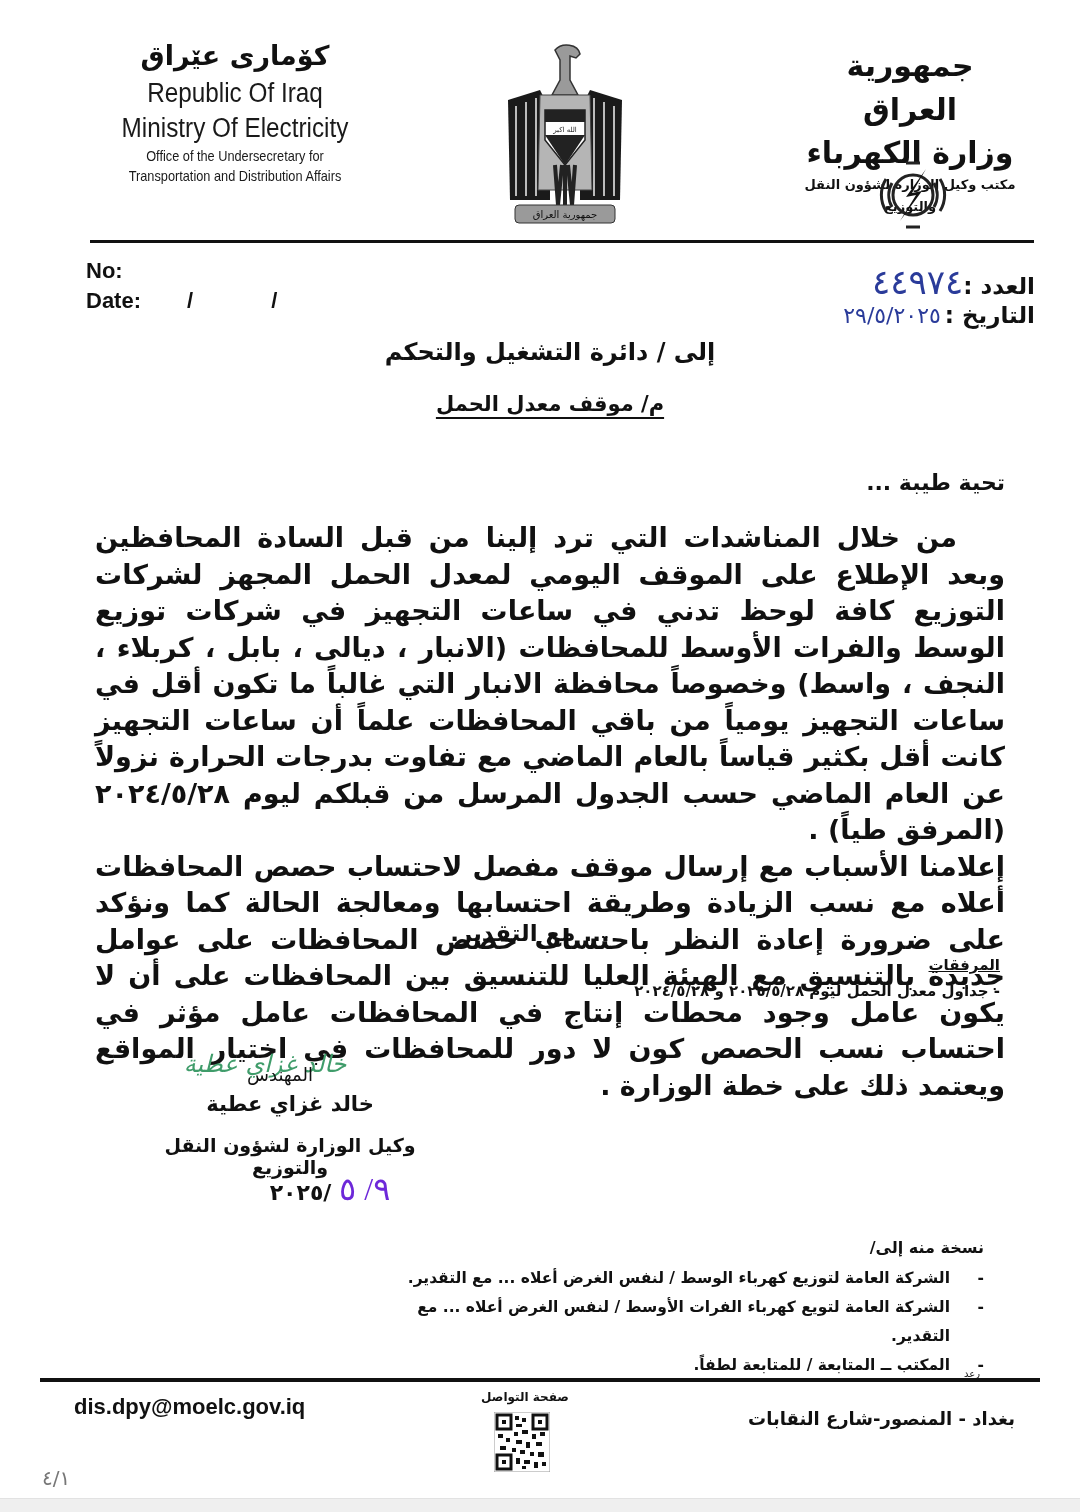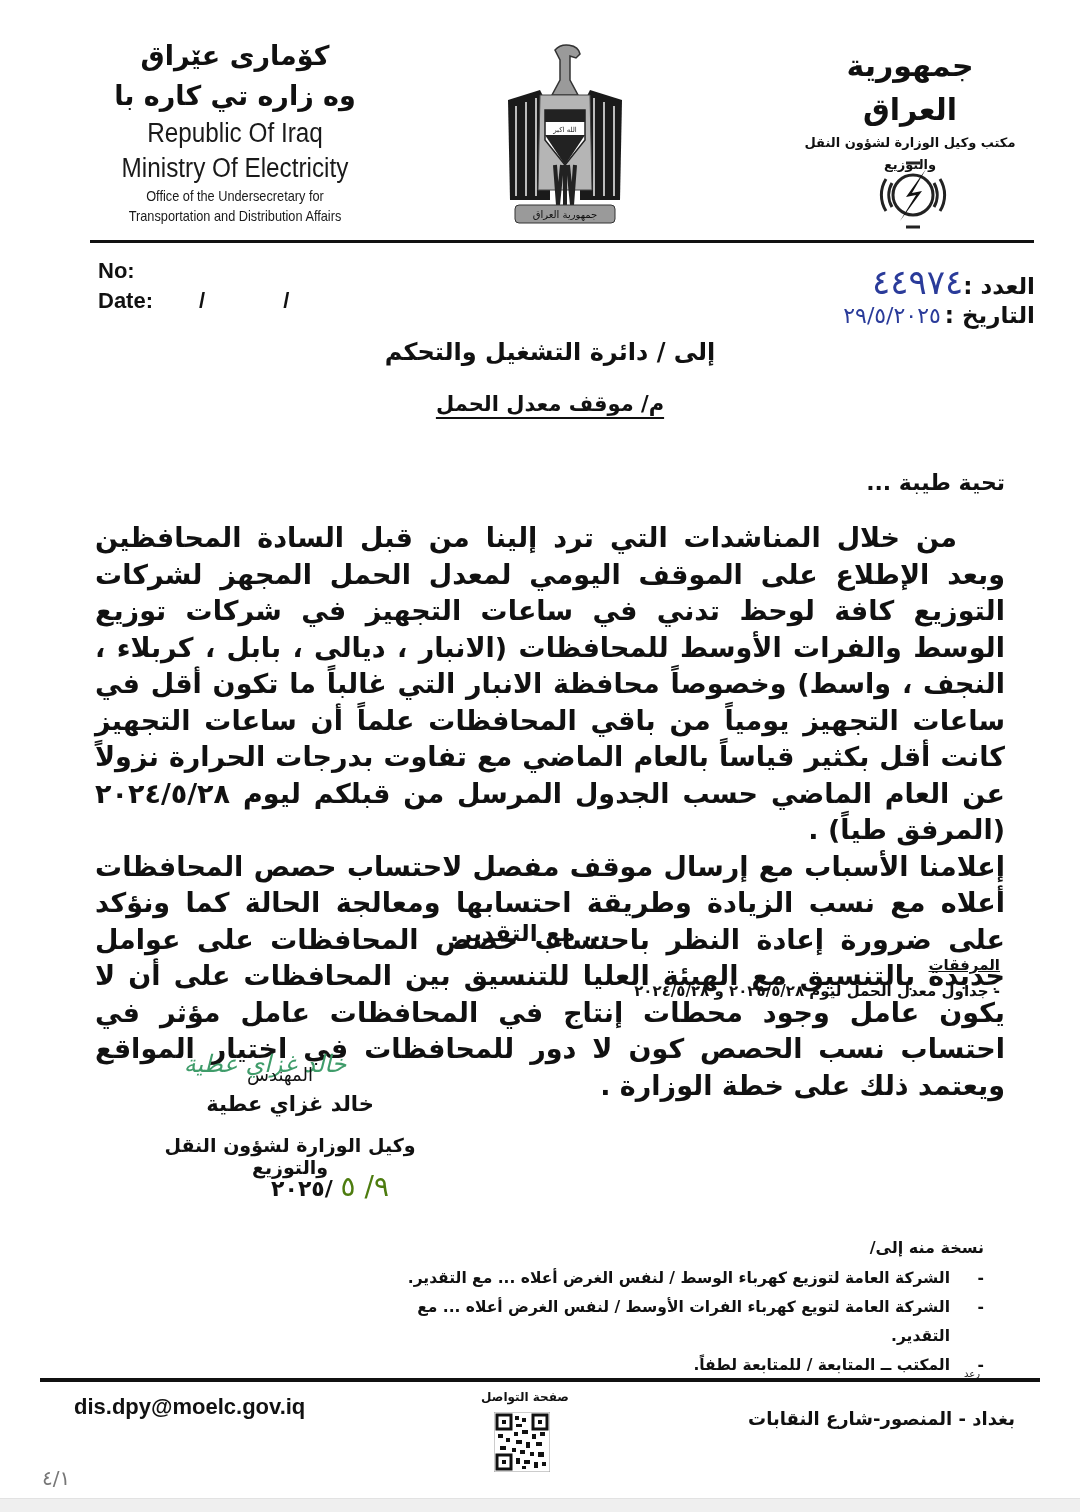--- a/index.html
+++ b/index.html
@@ -21,21 +21,21 @@
   #hdr-right .r2{font-size:30px;line-height:42px;}
   #hdr-right .r3{font-size:13px;line-height:22px;}
   #logo-bolt{left:878px;top:155px;width:70px;height:80px;}
   
   #emblem{left:500px;top:40px;width:130px;height:190px;}
   
   .rule{background:#111;height:3px;}
   #rule-top{left:90px;top:240px;width:944px;}
   #rule-bottom{left:40px;top:1378px;width:1000px;height:4px;}
   
-  #no-date{left:98px;top:256px;font-family:"Liberation Sans",sans-serif;font-weight:bold;font-size:22px;line-height:30px;color:#111;}
+  #no-date{left:86px;top:256px;font-family:"Liberation Sans",sans-serif;font-weight:bold;font-size:22px;line-height:30px;color:#111;}
   #no-date .slashes{margin-left:46px;letter-spacing:36px;}
   
   #ref-block{left:740px;top:262px;width:295px;}
   .ref-row{display:flex;direction:rtl;align-items:baseline;}
   .ref-label{font-size:23px;font-weight:bold;}
   .hand{font-family:"DejaVu Sans",sans-serif;color:#2a3b9a;font-weight:normal;}
   #ref-num{font-size:34px;margin-right:0;letter-spacing:2px;}
   #ref-date{font-size:22px;margin-right:4px;letter-spacing:3px;}
   
   #addressee{left:300px;top:338px;width:500px;text-align:center;font-size:24px;}
@@ -47,41 +47,40 @@
   #body .p1{text-indent:48px;}
   #closing{left:380px;top:920px;width:300px;text-align:center;font-size:23px;}
   #att-title{left:800px;top:956px;width:200px;text-align:right;font-size:15px;text-decoration:underline;}
   #att-item{left:540px;top:982px;width:460px;text-align:right;font-size:15px;}
   
   #sig-hand{left:180px;top:1050px;width:170px;text-align:center;color:#3f9c6a;font-size:24px;font-weight:normal;font-style:italic;}
   #sig-title{left:200px;top:1064px;width:160px;text-align:center;font-size:18px;font-weight:normal;}
   #sig-name{left:180px;top:1092px;width:220px;text-align:center;font-size:21px;}
   #sig-role{left:130px;top:1134px;width:320px;text-align:center;font-size:19px;}
   #sig-date{left:230px;top:1170px;width:200px;text-align:center;font-size:22px;}
-  #sig-date .green{color:#4d7c0f;font-weight:normal;font-size:28px;}
+  #sig-date .green{color:#6d28d9;font-weight:normal;font-size:32px;font-family:Liberation Serif, serif;}
   
   #cc-title{left:760px;top:1238px;width:224px;text-align:right;font-size:16px;}
   #cc-list{left:400px;top:1264px;width:584px;font-size:15.5px;line-height:29px;}
   #cc-list .cc-item{display:flex;direction:rtl;}
   #cc-list .dash{width:34px;flex:none;}
   #initials{left:950px;top:1368px;width:30px;text-align:right;font-size:10px;font-weight:normal;}
   
   #email{left:74px;top:1394px;font-family:"Liberation Sans",sans-serif;font-weight:bold;font-size:22px;color:#111;}
   #contact-label{left:470px;top:1390px;width:110px;text-align:center;font-size:12px;}
   #qr{left:494px;top:1412px;width:56px;height:60px;}
   #address{left:700px;top:1408px;width:315px;font-size:18px;}
   #page-num{left:42px;top:1466px;font-size:20px;color:#777;font-weight:normal;direction:rtl;}
   #bottom-bar{left:0;top:1498px;width:1080px;height:14px;background:#efefef;border-top:1px solid #e2e2e2;}
 </style>
 </head>
 <body>
 
 <div id="hdr-left" class="abs">
   <div class="ku1">كۆماری عێراق</div>
-  <div class="ku2">وه زاره تي كاره با</div>
   <div class="en e1">Republic Of Iraq</div>
   <div class="en e2">Ministry Of Electricity</div>
   <div class="en e3">Office of the Undersecretary for</div>
   <div class="en e4">Transportation and Distribution Affairs</div>
 </div>
 
 <div id="emblem" class="abs">
   <svg width="130" height="190" viewBox="0 0 130 190">
 
     <path d="M8 60 L40 50 L50 70 L50 160 L10 160 Z" fill="#1a1a1a"></path>
@@ -99,20 +98,21 @@
 
     <path d="M55 125 L58 165 L62 125 M65 125 L65 168 M68 125 L72 165 L75 125" stroke="#222" stroke-width="4" fill="none"></path>
 
     <rect x="15" y="165" width="100" height="18" rx="4" fill="#9a9a9a" stroke="#333"></rect>
     <text x="65" y="178" font-size="10" text-anchor="middle" fill="#111" font-family="DejaVu Sans, sans-serif">جمهورية العراق</text>
   </svg>
 </div>
 
 <div id="hdr-right" class="abs ar">
   <div class="r1">جمهورية العراق</div>
+  <div class="r2">وزارة الكهرباء</div>
   <div class="r3">مكتب وكيل الوزارة لشؤون النقل والتوزيع</div>
 </div>
 <div id="logo-bolt" class="abs">
   <svg width="70" height="80" viewBox="0 0 70 80">
     <circle cx="35" cy="40" r="20" fill="none" stroke="#222" stroke-width="3"></circle>
     <path d="M14 28 A24 24 0 0 0 14 52" fill="none" stroke="#222" stroke-width="3"></path>
     <path d="M8 24 A30 30 0 0 0 8 56" fill="none" stroke="#222" stroke-width="3"></path>
     <path d="M56 28 A24 24 0 0 1 56 52" fill="none" stroke="#222" stroke-width="3"></path>
     <path d="M62 24 A30 30 0 0 1 62 56" fill="none" stroke="#222" stroke-width="3"></path>
     <path d="M28 8 L42 8 M28 72 L42 72" stroke="#222" stroke-width="3"></path>

